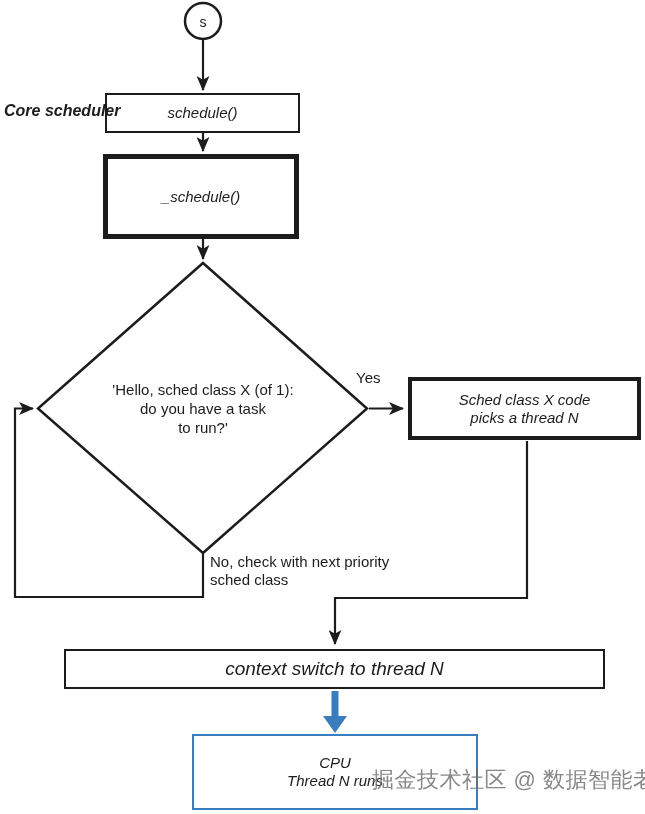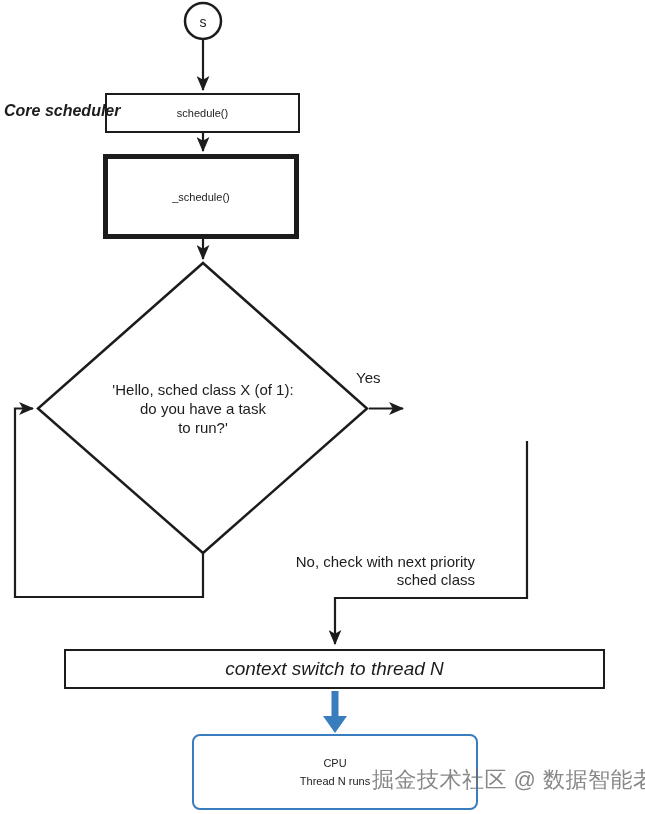--- a/index.html
+++ b/index.html
@@ -12,22 +12,23 @@
     overflow:hidden;
   }
   .stage svg{position:absolute;left:0;top:0;}
   .abs{position:absolute;box-sizing:border-box;}
   .box{
     background:#ffffff;
     border:2.5px solid #1c1c1c;
     display:flex;flex-direction:column;
     align-items:center;justify-content:center;
     text-align:center;
-    font-size:11px;line-height:18px;
+    font-size:15px;line-height:18px;
     z-index:2;
+    font-style:italic;
   }
   .box--thick{border-width:5px;}
   .box--medium{border-width:4px;}
   .box--blue{border:2px solid #3a7dbf;}
   .box--italic{font-style:italic;font-size:19px;}
   .section-label{
     font-weight:bold;font-style:italic;font-size:16px;
     z-index:3;
     margin-top:40px;
   }
@@ -86,30 +87,34 @@
   </div>
 
   <div class="abs decision-text" style="left:63px;top:380px;width:280px;">
     <div>'Hello, sched class X (of 1):</div>
     <div>do you have a task</div>
     <div>to run?'</div>
   </div>
 
   <div class="abs edge-label" style="left:356px;top:369px;">Yes</div>
 
-  <div class="abs edge-label" style="left:210px;top:553px;width:265px;text-align:right;">
+  <div class="abs edge-label" style="left:210px;top:553px;width:265px;">
     <div>No, check with next priority</div>
     <div>sched class</div>
   </div>
 
+  <div class="abs box box--medium" style="left:408px;top:377px;width:233px;height:63px;">
+    <div>Sched class X code</div>
+    <div>picks a thread N</div>
+  </div>
 
   <div class="abs box box--italic" style="left:64px;top:649px;width:541px;height:40px;">
     <span>context switch to thread N</span>
   </div>
 
-  <div class="abs box box--blue" style="left:192px;top:734px;width:286px;height:76px;border-radius:8px;">
+  <div class="abs box box--blue" style="left:192px;top:734px;width:286px;height:76px;">
     <div>CPU</div>
     <div>Thread N runs</div>
   </div>
 
   <div class="abs watermark" style="left:372px;top:769px;">掘金技术社区 @ 数据智能老司机</div>
 
 </div>
 
 </body></html>

